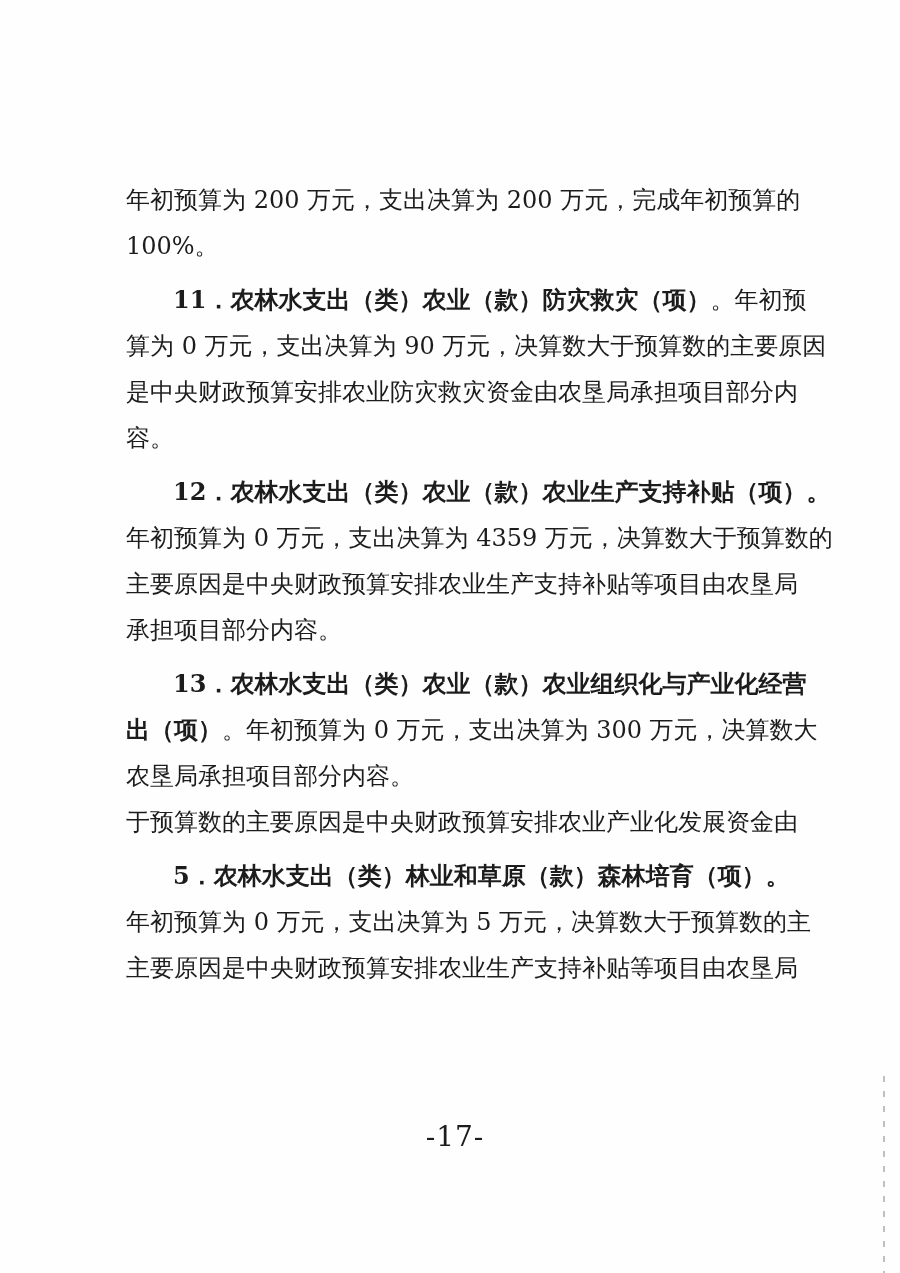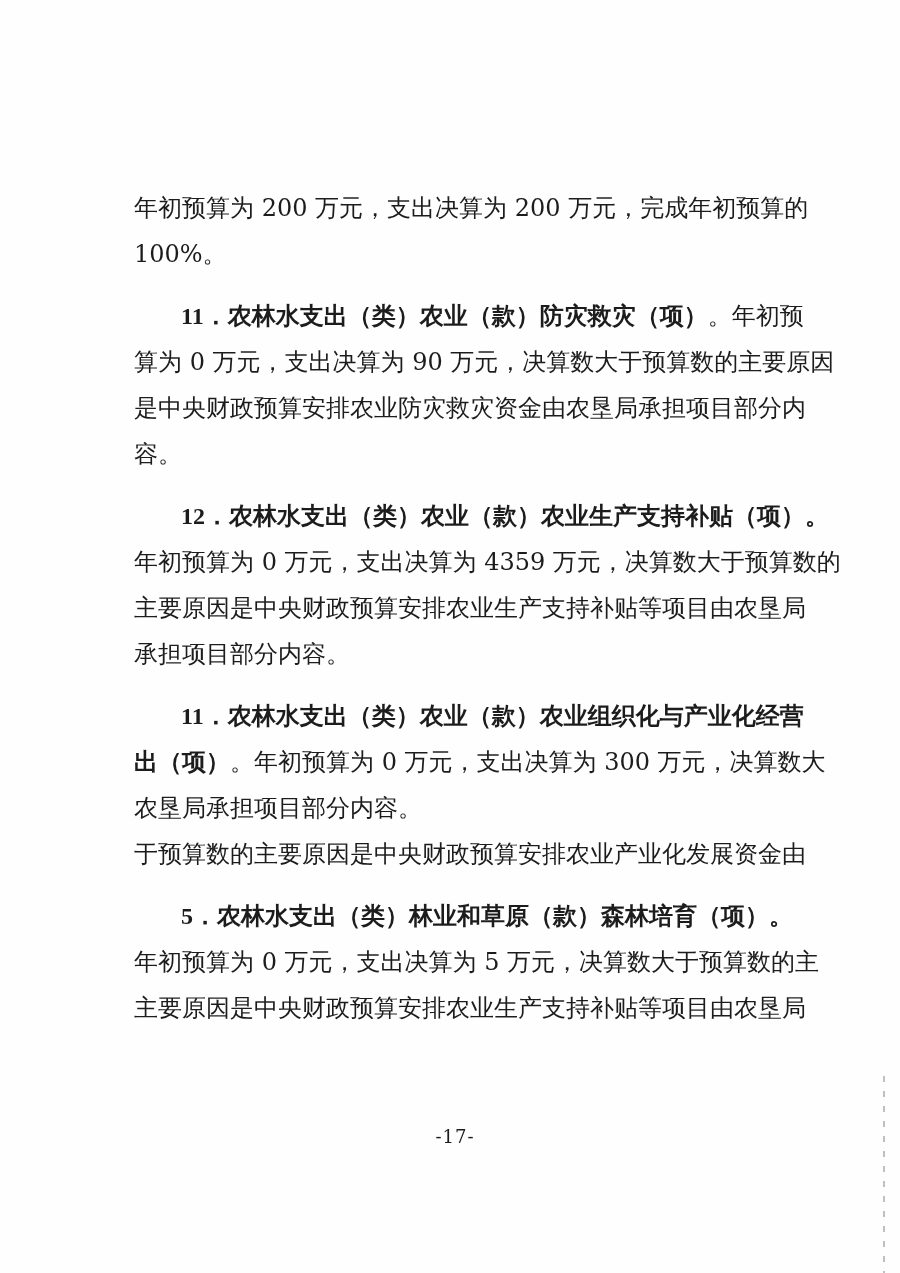--- a/index.html
+++ b/index.html
@@ -16,53 +16,52 @@
     font-family: "DejaVu Serif", serif;
     color: #1c1c1c;
   }
   .document-body {
     position: absolute;
     left: 118px;
     top: 169px;
     width: 674px;
   }
   .paragraph {
-    margin: 16px;
+    margin: 8px;
     padding: 0;
   }
   .line {
     height: 46px;
     line-height: 46px;
     font-size: 24px;
     white-space: nowrap;
     text-align: justify;
     text-align-last: justify;
     text-justify: inter-character;
     overflow: visible;
   }
   .line.noflush {
     text-align: center;
     text-align-last: left;
   }
   .line.indent {
     text-indent: 47px;
-    font-family: Liberation Serif, serif;
   }
   .seg.bold {
     font-weight: 700;
   }
   .page-footer {
     position: absolute;
     left: 118px;
     top: 1121px;
     width: 674px;
     height: 32px;
     line-height: 32px;
     text-align: center;
-    font-size: 18px;
+    font-size: 28px;
     letter-spacing: 1px;
   }
   .scan-artifact-right {
     position: absolute;
     left: 883px;
     top: 1076px;
     width: 2px;
     height: 197px;
     background: repeating-linear-gradient(
       to bottom,
@@ -88,21 +87,21 @@
         <div class="line"><span class="seg">是中央财政预算安排农业防灾救灾资金由农垦局承担项目部分内</span></div>
         <div class="line noflush"><span class="seg">容。</span></div>
       </div>
       <div class="paragraph">
         <div class="line indent"><span class="seg bold">12．农林水支出（类）农业（款）农业生产支持补贴（项）。</span></div>
         <div class="line"><span class="seg">年初预算为 0 万元，支出决算为 4359 万元，决算数大于预算数的</span></div>
         <div class="line"><span class="seg">主要原因是中央财政预算安排农业生产支持补贴等项目由农垦局</span></div>
         <div class="line noflush"><span class="seg">承担项目部分内容。</span></div>
       </div>
       <div class="paragraph">
-        <div class="line indent"><span class="seg bold">11．农林水支出（类）农业（款）农业组织化与产业化经营</span></div>
+        <div class="line indent"><span class="seg bold">13．农林水支出（类）农业（款）农业组织化与产业化经营</span></div>
         <div class="line"><span class="seg bold">出（项）</span><span class="seg">。年初预算为 0 万元，支出决算为 300 万元，决算数大</span></div>
         <div class="line noflush"><span class="seg">农垦局承担项目部分内容。</span></div>
         <div class="line"><span class="seg">于预算数的主要原因是中央财政预算安排农业产业化发展资金由</span></div>
       </div>
       <div class="paragraph">
         <div class="line indent"><span class="seg bold">5．农林水支出（类）林业和草原（款）森林培育（项）。</span></div>
         <div class="line"><span class="seg">年初预算为 0 万元，支出决算为 5 万元，决算数大于预算数的主</span></div>
         <div class="line"><span class="seg">主要原因是中央财政预算安排农业生产支持补贴等项目由农垦局</span></div>
       </div>
     </div>

